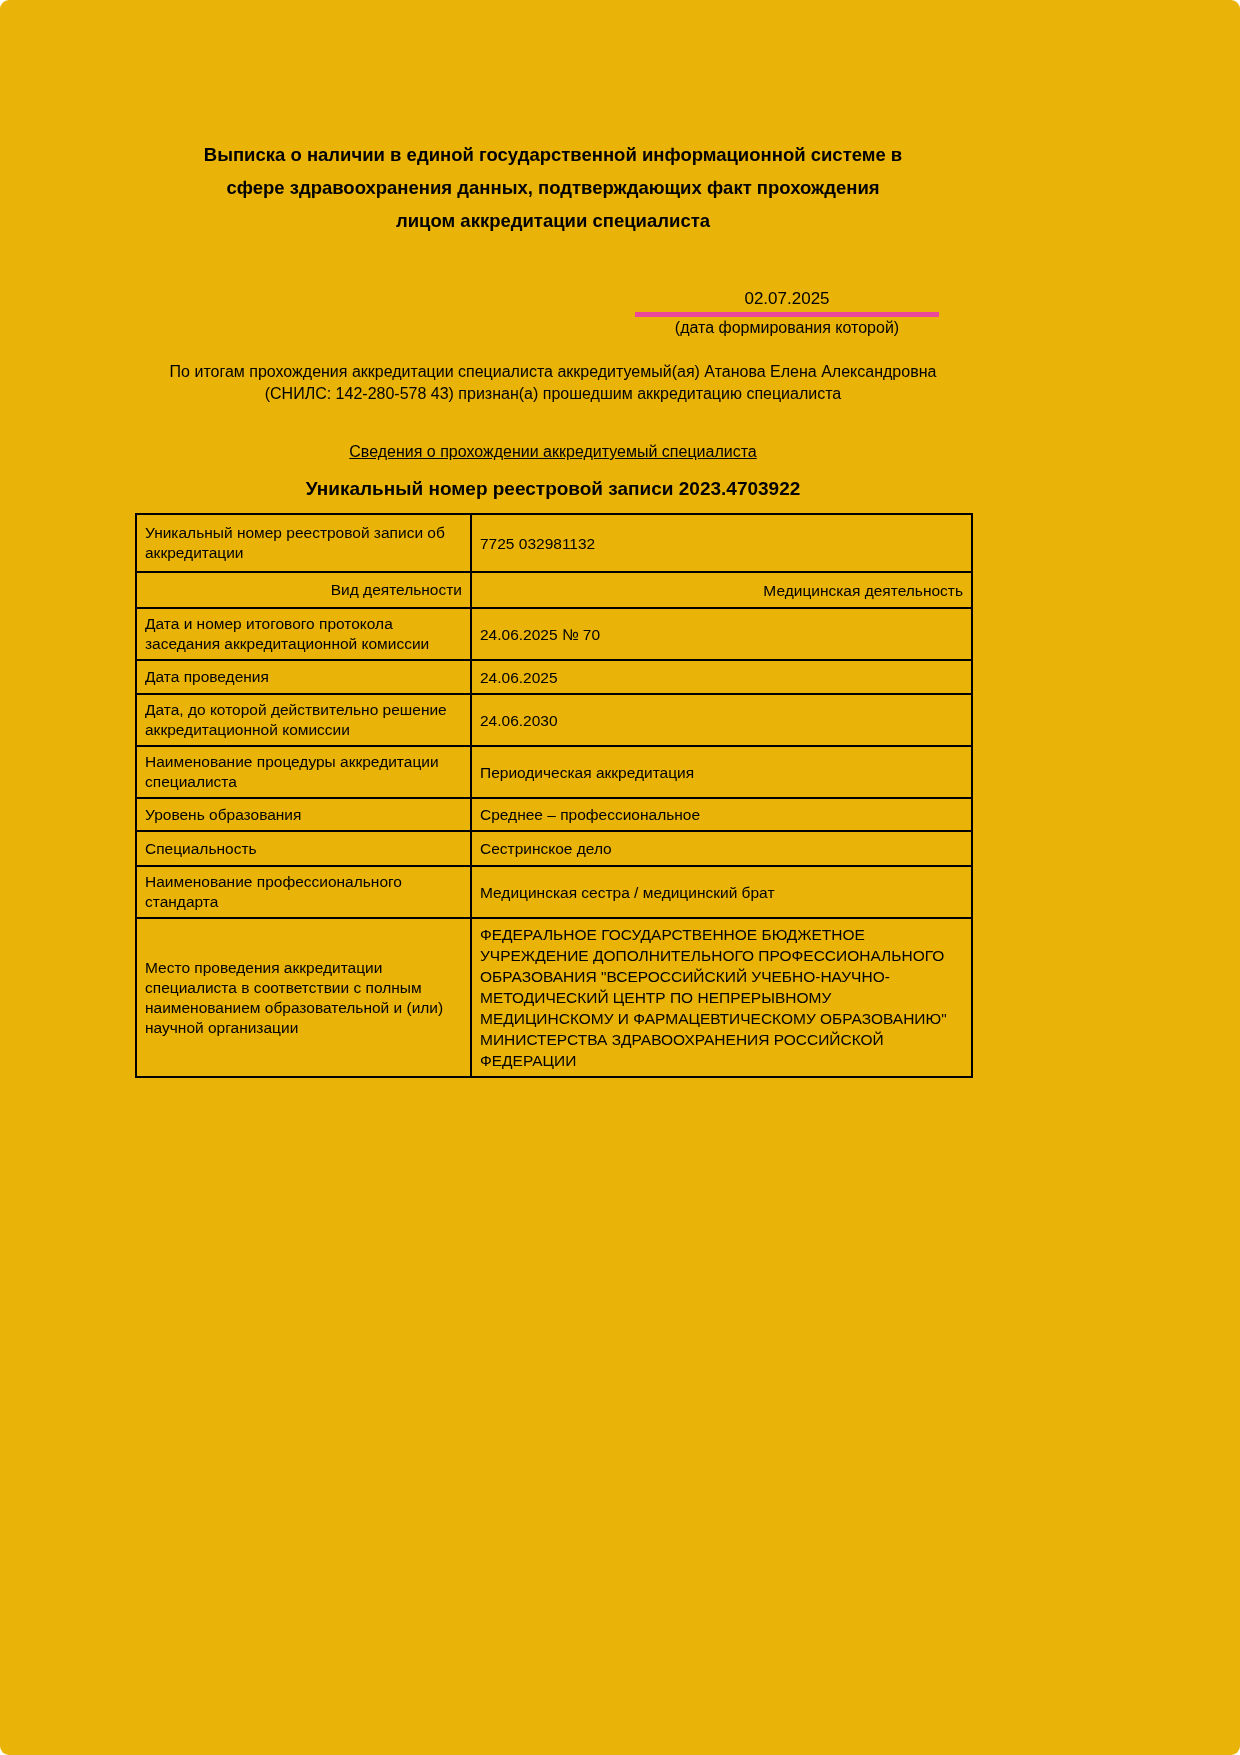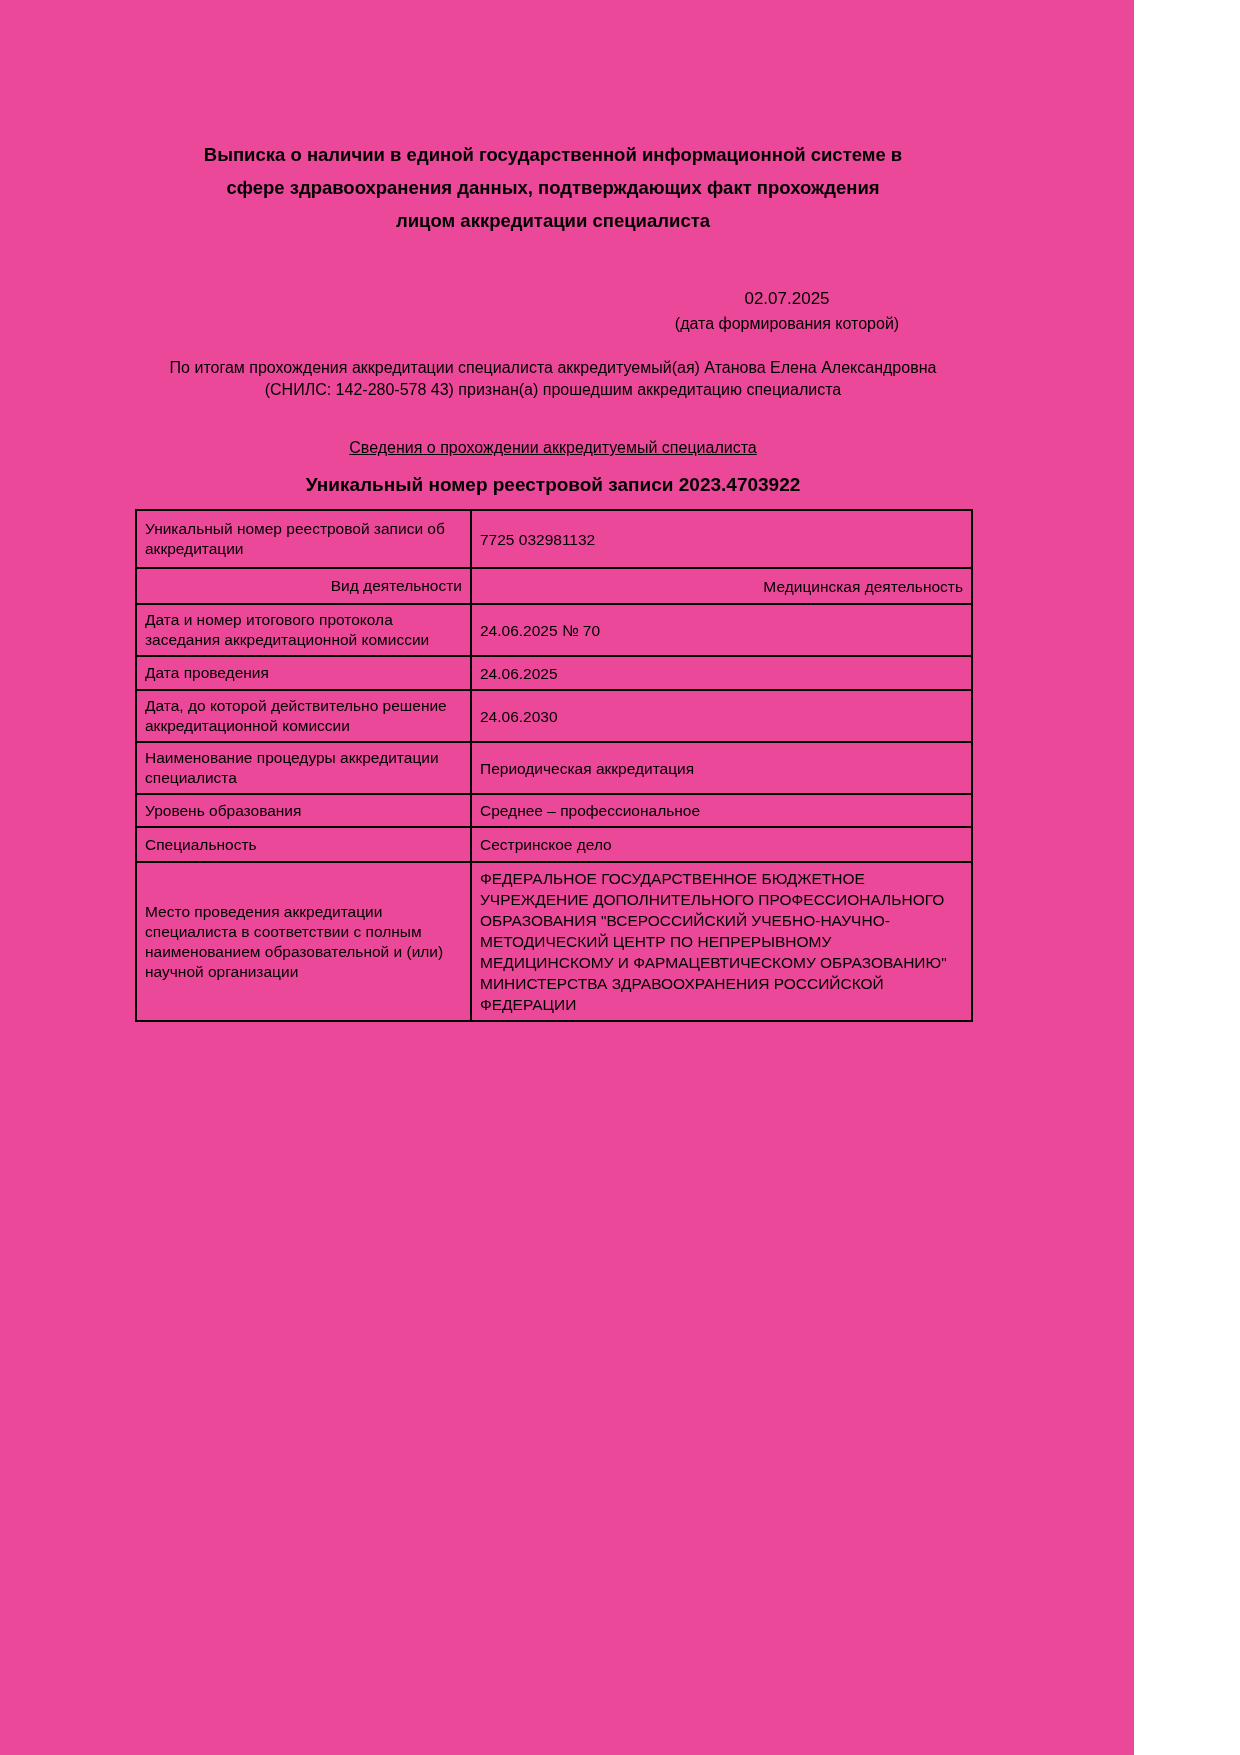--- a/index.html
+++ b/index.html
@@ -4,24 +4,25 @@
 <style>
   * { margin: 0; padding: 0; box-sizing: border-box; }
   html, body {
     width: 1240px;
     background: #ffffff;
     font-family: "Liberation Sans", sans-serif;
     color: #000000;
   }
   .page {
     position: relative;
-    width: 1134px;
+    width: 1240px;
     height: 1755px;
-    background: #ec4899;
+    background: #eab308;
     overflow: hidden;
+    border-radius: 9px;
   }
   .content {
     width: 836px;
     margin: 0 auto 0 135px;
   }
   .doc-title {
     margin-top: 138px;
     font-size: 18.5px;
     font-weight: bold;
     text-align: center;
@@ -30,21 +31,21 @@
   }
   .date-block {
     width: 304px;
     margin-top: 52px;
     margin-left: 500px;
   }
   .date-value {
     font-size: 17px;
     text-align: center;
     padding-bottom: 3px;
-    border-bottom: 1px solid #ec4899;
+    border-bottom: 5px solid #ec4899;
   }
   .date-caption {
     font-size: 16px;
     text-align: center;
     padding-top: 2px;
   }
   .intro {
     margin-top: 24px;
     font-size: 16px;
     line-height: 22px;
@@ -135,20 +136,24 @@
         </tr>
         <tr>
           <td class="label-cell">Уровень образования</td>
           <td class="value-cell">Среднее – профессиональное</td>
         </tr>
         <tr>
           <td class="label-cell">Специальность</td>
           <td class="value-cell">Сестринское дело</td>
         </tr>
         <tr>
+          <td class="label-cell">Наименование профессионального стандарта</td>
+          <td class="value-cell">Медицинская сестра / медицинский брат</td>
+        </tr>
+        <tr>
           <td class="label-cell">Место проведения аккредитации специалиста в соответствии с полным наименованием образовательной и (или) научной организации</td>
           <td class="value-cell">ФЕДЕРАЛЬНОЕ ГОСУДАРСТВЕННОЕ БЮДЖЕТНОЕ УЧРЕЖДЕНИЕ ДОПОЛНИТЕЛЬНОГО ПРОФЕССИОНАЛЬНОГО ОБРАЗОВАНИЯ "ВСЕРОССИЙСКИЙ УЧЕБНО-НАУЧНО-МЕТОДИЧЕСКИЙ ЦЕНТР ПО НЕПРЕРЫВНОМУ МЕДИЦИНСКОМУ И ФАРМАЦЕВТИЧЕСКОМУ ОБРАЗОВАНИЮ" МИНИСТЕРСТВА ЗДРАВООХРАНЕНИЯ РОССИЙСКОЙ ФЕДЕРАЦИИ</td>
         </tr>
       </tbody>
     </table>
 
   </div>
 </div>
 
 </body></html>

